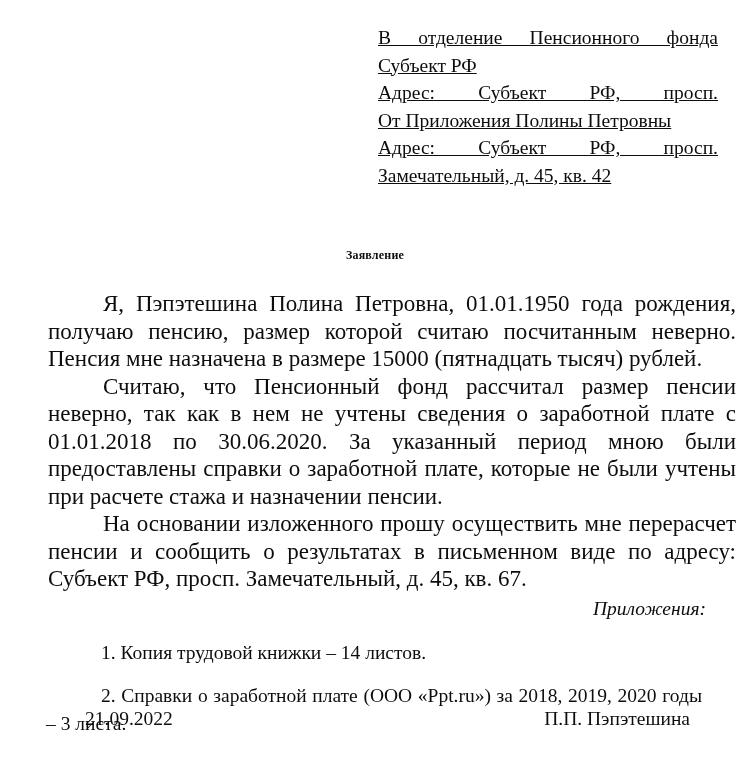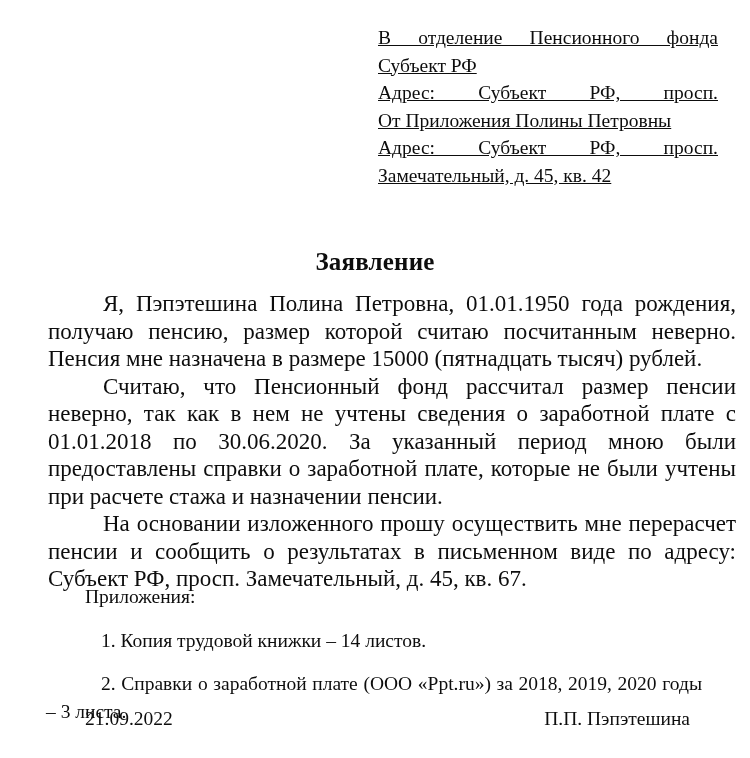--- a/index.html
+++ b/index.html
@@ -48,21 +48,21 @@
     text-align-last: left;
   }
 
   
   .doc-title {
     position: absolute;
     left: 0;
     top: 248px;
     width: 750px;
     text-align: center;
-    font-size: 25px;
+    font-size: 12px;
     font-weight: bold;
     letter-spacing: 0.2px;
   }
 
   
   .body-block {
     position: absolute;
     left: 28px;
     top: 290px;
     width: 688px;
@@ -81,23 +81,24 @@
   
   .attachments {
     position: absolute;
     left: 30px;
     top: 583px;
     width: 688px;
     font-size: 19.5px;
     line-height: 27.5px;
   }
   .att-heading {
-    margin: 0;
+    margin: 12px;
     text-indent: 55px;
-    text-align: left;
+    text-align: right;
+    font-style: italic;
   }
   .att-item {
     margin: 16px;
     text-indent: 55px;
     text-align: justify;
     text-justify: inter-word;
   }
 
   
   .footer {

